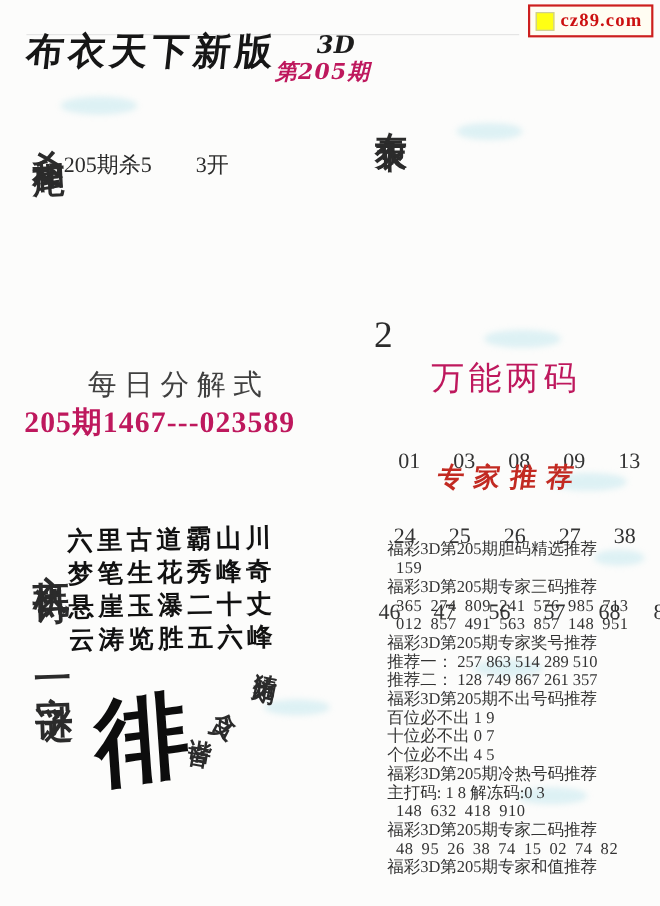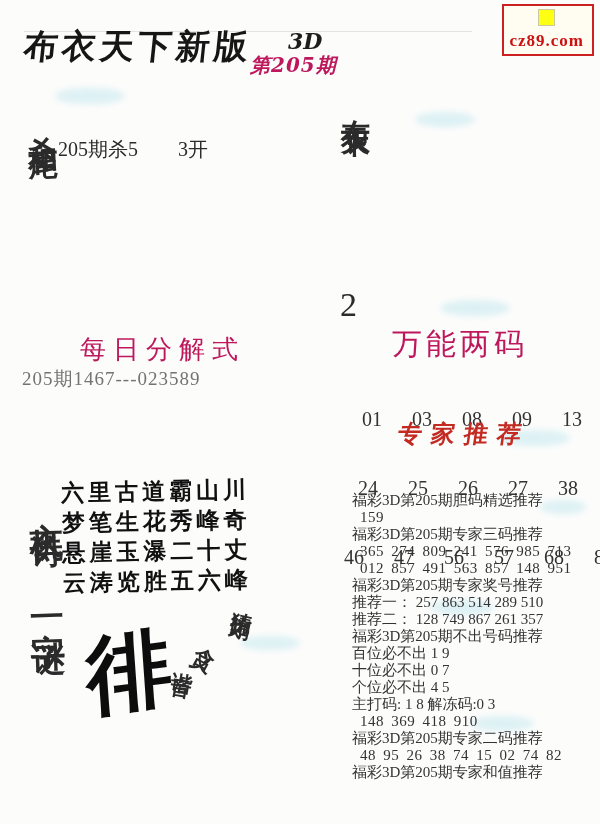--- a/index.html
+++ b/index.html
@@ -6,40 +6,40 @@
   #sheet{position:relative;width:600px;height:824px;background:#fcfcfb;overflow:hidden;
          font-family:"Liberation Serif","DejaVu Serif",serif;color:#2b2b2b;}
   .abs{position:absolute;}
   .serif{font-family:"Liberation Serif","DejaVu Serif",serif;margin-top:44px;}
   .callig{font-family:"DejaVu Serif","Liberation Serif",serif;font-weight:bold;}
   .vert{writing-mode:vertical-rl;text-orientation:upright;}
   .wm{position:absolute;background:rgba(150,215,230,0.30);filter:blur(3px);border-radius:50%;}
 
   
   .logo{top:4px;right:6px;border:2px solid #cc1f1f;background:#fffdf2;
-        display:flex;align-items:center;gap:5px;padding:3px 8px 3px 5px;flex-direction:column;}
+        display:flex;align-items:center;gap:5px;padding:3px 8px 3px 5px;}
   .logo .sq{width:15px;height:15px;background:#ffff14;border:1px solid #c9c9a0;}
   .logo .txt{color:#cc1111;font-size:17px;font-weight:bold;letter-spacing:1px;}
 
   
   .rule{top:31px;left:24px;width:448px;height:1px;background:#e3e3e3;}
   .title-main{top:24px;left:24px;font-size:34px;letter-spacing:4px;transform:skewX(-6deg);color:#161616;}
   .title-3d{top:28px;left:288px;font-size:22px;font-style:italic;color:#1d1d1d;}
   .title-issue{top:52px;left:250px;font-size:20px;font-style:italic;letter-spacing:1px;color:#be185d;}
 
   
   .kill-line{top:92px;left:58px;font-size:20px;}
   .kill-open{top:92px;left:178px;font-size:20px;}
   .v-sha{top:112px;left:20px;font-size:30px;letter-spacing:8px;transform:rotate(-3deg);}
   .v-brand{top:96px;left:336px;font-size:29px;letter-spacing:4px;}
   .v-brand2{top:242px;left:340px;font-size:34px;}
 
   
-  .daily-title{top:288px;left:80px;font-size:26px;letter-spacing:7px;color:#be185d;text-align:right;}
-  .daily-formula{top:322px;left:22px;font-size:19px;letter-spacing:1px;color:#737373;}
+  .daily-title{top:288px;left:80px;font-size:26px;letter-spacing:7px;color:#404040;text-align:right;}
+  .daily-formula{top:322px;left:22px;font-size:27px;letter-spacing:1px;color:#be185d;font-weight:bold;}
 
   
   .uni-title{top:280px;left:392px;font-size:30px;letter-spacing:4px;color:#be185d;}
   .uni-rows{top:318px;left:340px;font-size:20px;line-height:23px;color:#333;word-spacing:10px;white-space:pre;}
   .uni-rows .r1{padding-left:22px;}
   .uni-rows .r2{padding-left:18px;}
   .uni-rows .r3{padding-left:4px;}
 
   
   .exp-title{top:418px;left:398px;font-size:24px;letter-spacing:9px;color:#c22a22;transform:skewX(-8deg);}
@@ -108,22 +108,23 @@
     <div>福彩3D第205期专家三码推荐</div>
     <div class="num">365 274 809 241 576 985 713</div>
     <div class="num">012 857 491 563 857 148 951</div>
     <div>福彩3D第205期专家奖号推荐</div>
     <div>推荐一：  257 863 514 289 510</div>
     <div>推荐二：  128 749 867 261 357</div>
     <div>福彩3D第205期不出号码推荐</div>
     <div>百位必不出 1 9</div>
     <div>十位必不出 0 7</div>
     <div>个位必不出 4 5</div>
+    <div>福彩3D第205期冷热号码推荐</div>
     <div>主打码: 1 8 解冻码:0 3</div>
-    <div class="num">148 369 418 910</div>
+    <div class="num">148 632 418 910</div>
     <div>福彩3D第205期专家二码推荐</div>
     <div class="num">48 95 26 38 74 15 02 74 82</div>
     <div>福彩3D第205期专家和值推荐</div>
   </div>
 
   <div class="abs callig vert v-xuanji">玄机诗</div>
   <div class="abs callig poem">
     <div>六里古道霸山川</div>
     <div>梦笔生花秀峰奇</div>
     <div>悬崖玉瀑二十丈</div>

